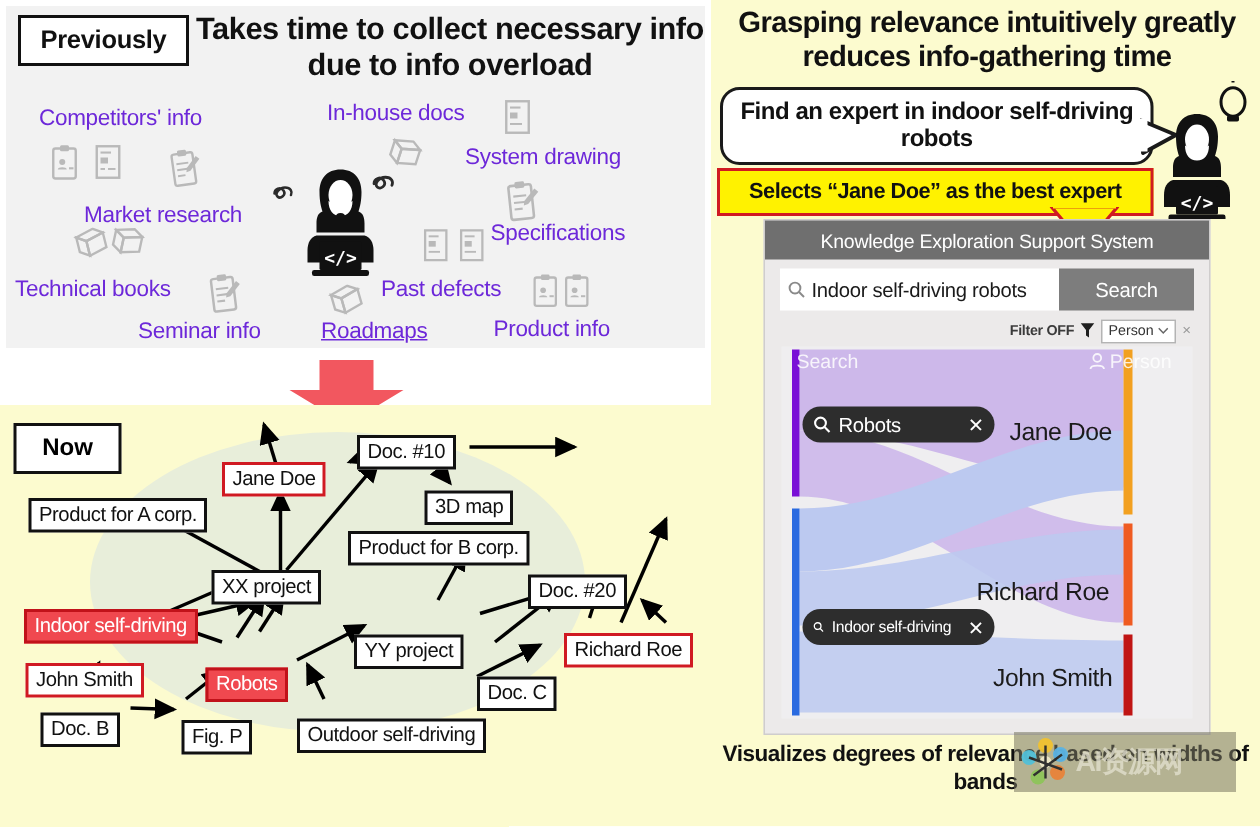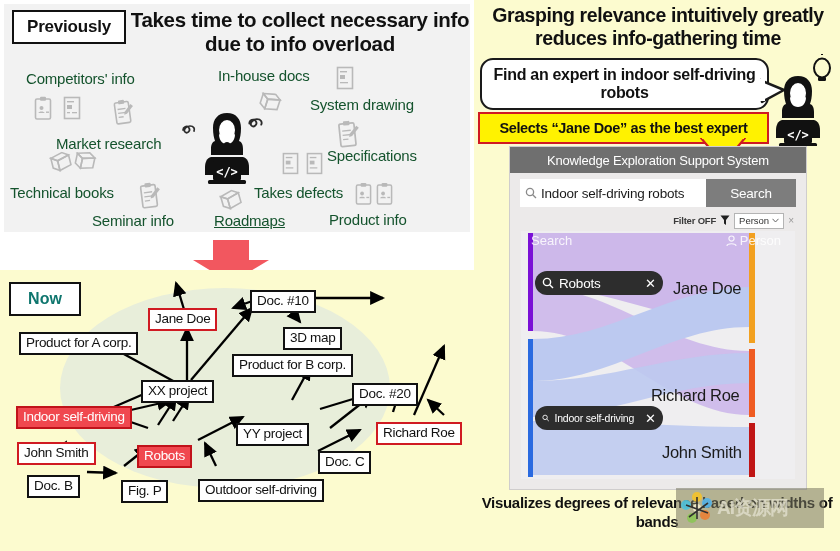--- a/index.html
+++ b/index.html
@@ -18,40 +18,40 @@
     position:absolute;left:8px;top:6px;width:110px;height:30px;
     border:2px solid #111;background:#fff;
     display:flex;align-items:center;justify-content:center;
     font-size:17px;font-weight:bold;color:#111;letter-spacing:-.2px;
   }
   #prev-head{
     position:absolute;left:124px;top:4px;width:344px;
     font-size:20.5px;font-weight:bold;line-height:1.16;color:#111;text-align:center;
     letter-spacing:-.3px;
   }
-  .kw{position:absolute;font-size:15px;color:#14532d;white-space:nowrap;letter-spacing:-.2px;}
+  .kw{position:absolute;font-size:15px;color:#6d28d9;white-space:nowrap;letter-spacing:-.2px;}
   
   .ic{position:absolute;color:#b9b9b9;}
   .ic svg{display:block;}
   .swirl{position:absolute;color:#2b2b2b;}
 
   
   .person{position:absolute;}
   .person svg{display:block;}
 
   
   #red-arrow{position:absolute;left:189px;top:240px;width:84px;height:44px;}
 
   
   #now-panel{position:absolute;left:0px;top:270px;width:474px;height:281px;background:#fcfbcf;}
   #now-badge{
     position:absolute;left:9px;top:12px;width:68px;height:30px;
     border:2px solid #111;background:#fff;
     display:flex;align-items:center;justify-content:center;
-    font-size:16px;font-weight:bold;color:#0f766e;
+    font-size:16px;font-weight:bold;color:#000000;
   }
   #kg-blob{
     position:absolute;left:60px;top:18px;width:330px;height:200px;
     background:#e8eeda;border-radius:50%;
   }
   .node{
     position:absolute;background:#fff;border:2px solid #111;
     font-size:13.5px;color:#111;white-space:nowrap;
     padding:1px 5px 2px 5px;letter-spacing:-.3px;line-height:1.18;
   }
@@ -153,21 +153,21 @@
 
       <div id="prev-head">Takes time to collect necessary info due to info overload</div>
       <div id="prev-badge">Previously</div>
 
       <span class="kw" style="left:22px;top:66px;">Competitors' info</span>
       <span class="kw" style="left:214px;top:63px;">In-house docs</span>
       <span class="kw" style="left:306px;top:92px;">System drawing</span>
       <span class="kw" style="left:52px;top:131px;">Market research</span>
       <span class="kw" style="left:323px;top:143px;">Specifications</span>
       <span class="kw" style="left:6px;top:180px;">Technical books</span>
-      <span class="kw" style="left:250px;top:180px;">Takes defects</span>
+      <span class="kw" style="left:250px;top:180px;">Past defects</span>
       <span class="kw" style="left:88px;top:208px;">Seminar info</span>
       <span class="kw" style="left:210px;top:208px;text-decoration:underline;">Roadmaps</span>
       <span class="kw" style="left:325px;top:207px;">Product info</span>
 
       <span class="ic" style="left:30px;top:92px;">
         <svg width="18" height="24" viewBox="0 0 18 24">
             <rect x="1.5" y="3" width="15" height="20" rx="1.5" fill="none" stroke="currentColor" stroke-width="1.6"></rect>
             <rect x="6" y="0.8" width="6" height="4" rx="1" fill="currentColor"></rect>
             <circle cx="7.5" cy="12" r="2" fill="currentColor"></circle>
             <path d="M4.5 17c0-2 6-2 6 0" fill="currentColor"></path>
@@ -349,21 +349,21 @@
         <line x1="330" y1="158" x2="372" y2="125"></line>
         <line x1="318" y1="181" x2="360" y2="160"></line>
         <line x1="393" y1="142" x2="400" y2="120"></line>
         <line x1="414" y1="145" x2="444" y2="76"></line>
         <line x1="444" y1="145" x2="428" y2="130"></line>
         <line x1="96" y1="148" x2="170" y2="131"></line>
       </g>
     </svg>
 
     <div class="node hl-w" style="left:148px;top:38px;">Jane Doe</div>
-    <div class="node" style="left:250px;top:20px;">Doc. #10</div>
+    <div class="node" style="left:238px;top:20px;">Doc. #10</div>
     <div class="node" style="left:283px;top:57px;">3D map</div>
     <div class="node" style="left:19px;top:62px;">Product for A corp.</div>
     <div class="node" style="left:232px;top:84px;">Product for B corp.</div>
     <div class="node" style="left:141px;top:110px;">XX project</div>
     <div class="node" style="left:352px;top:113px;">Doc. #20</div>
     <div class="node hl" style="left:16px;top:136px;">Indoor self-driving</div>
     <div class="node" style="left:236px;top:153px;">YY project</div>
     <div class="node hl-w" style="left:376px;top:152px;">Richard Roe</div>
     <div class="node hl-w" style="left:17px;top:172px;">John Smith</div>
     <div class="node hl" style="left:137px;top:175px;">Robots</div>

